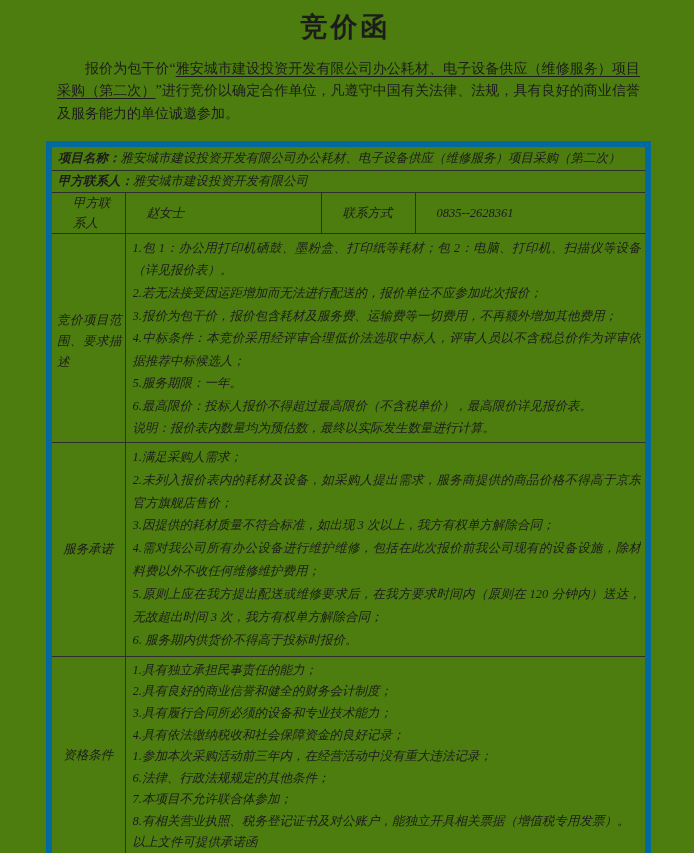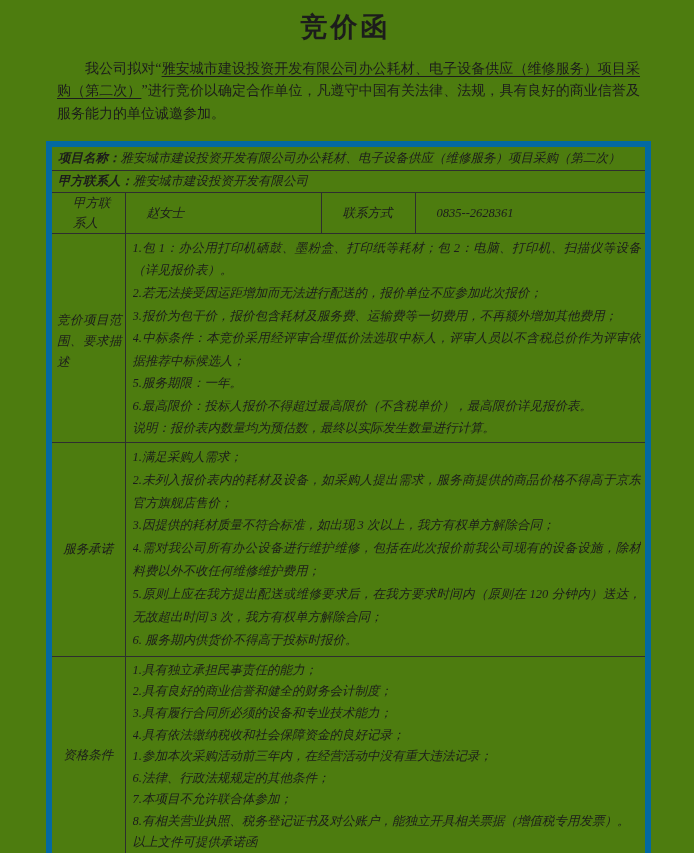--- a/index.html
+++ b/index.html
@@ -84,21 +84,21 @@
   tr.r5 .item { line-height: 22.9px; }
   tr.r6 .item { line-height: 21.6px; }
 </style>
 </head>
 <body>
 
 <div class="page">
 
   <h1 class="doc-title">竞价函</h1>
 
-  <p class="intro"><span>我公司拟对“</span><span class="u">雅安城市建设投资开发有限公司办公耗材、电子设备供应（维修服务）项目采购（第二次）</span><span>”进行竞价以确定合作单位，凡遵守中国有关法律、法规，具有良好的商业信誉及服务能力的单位诚邀参加。</span></p>
+  <p class="intro"><span>报价为包干价“</span><span class="u">雅安城市建设投资开发有限公司办公耗材、电子设备供应（维修服务）项目采购（第二次）</span><span>”进行竞价以确定合作单位，凡遵守中国有关法律、法规，具有良好的商业信誉及服务能力的单位诚邀参加。</span></p>
 
   <table class="doc-table">
     <colgroup>
       <col style="width:76px">
         <col style="width:196px">
         <col style="width:94px">
         <col style="width:233px">
     </colgroup>
     <tbody>
       <tr class="r1">

